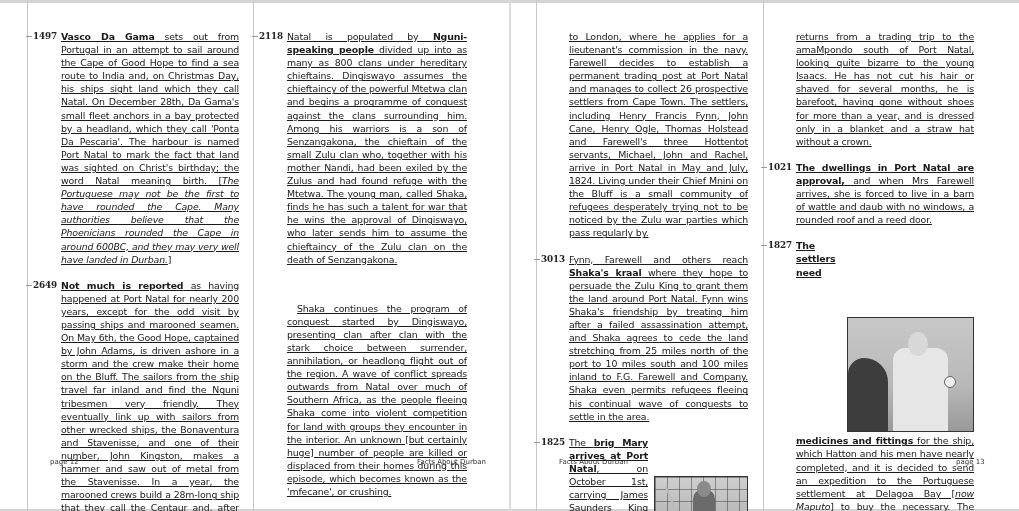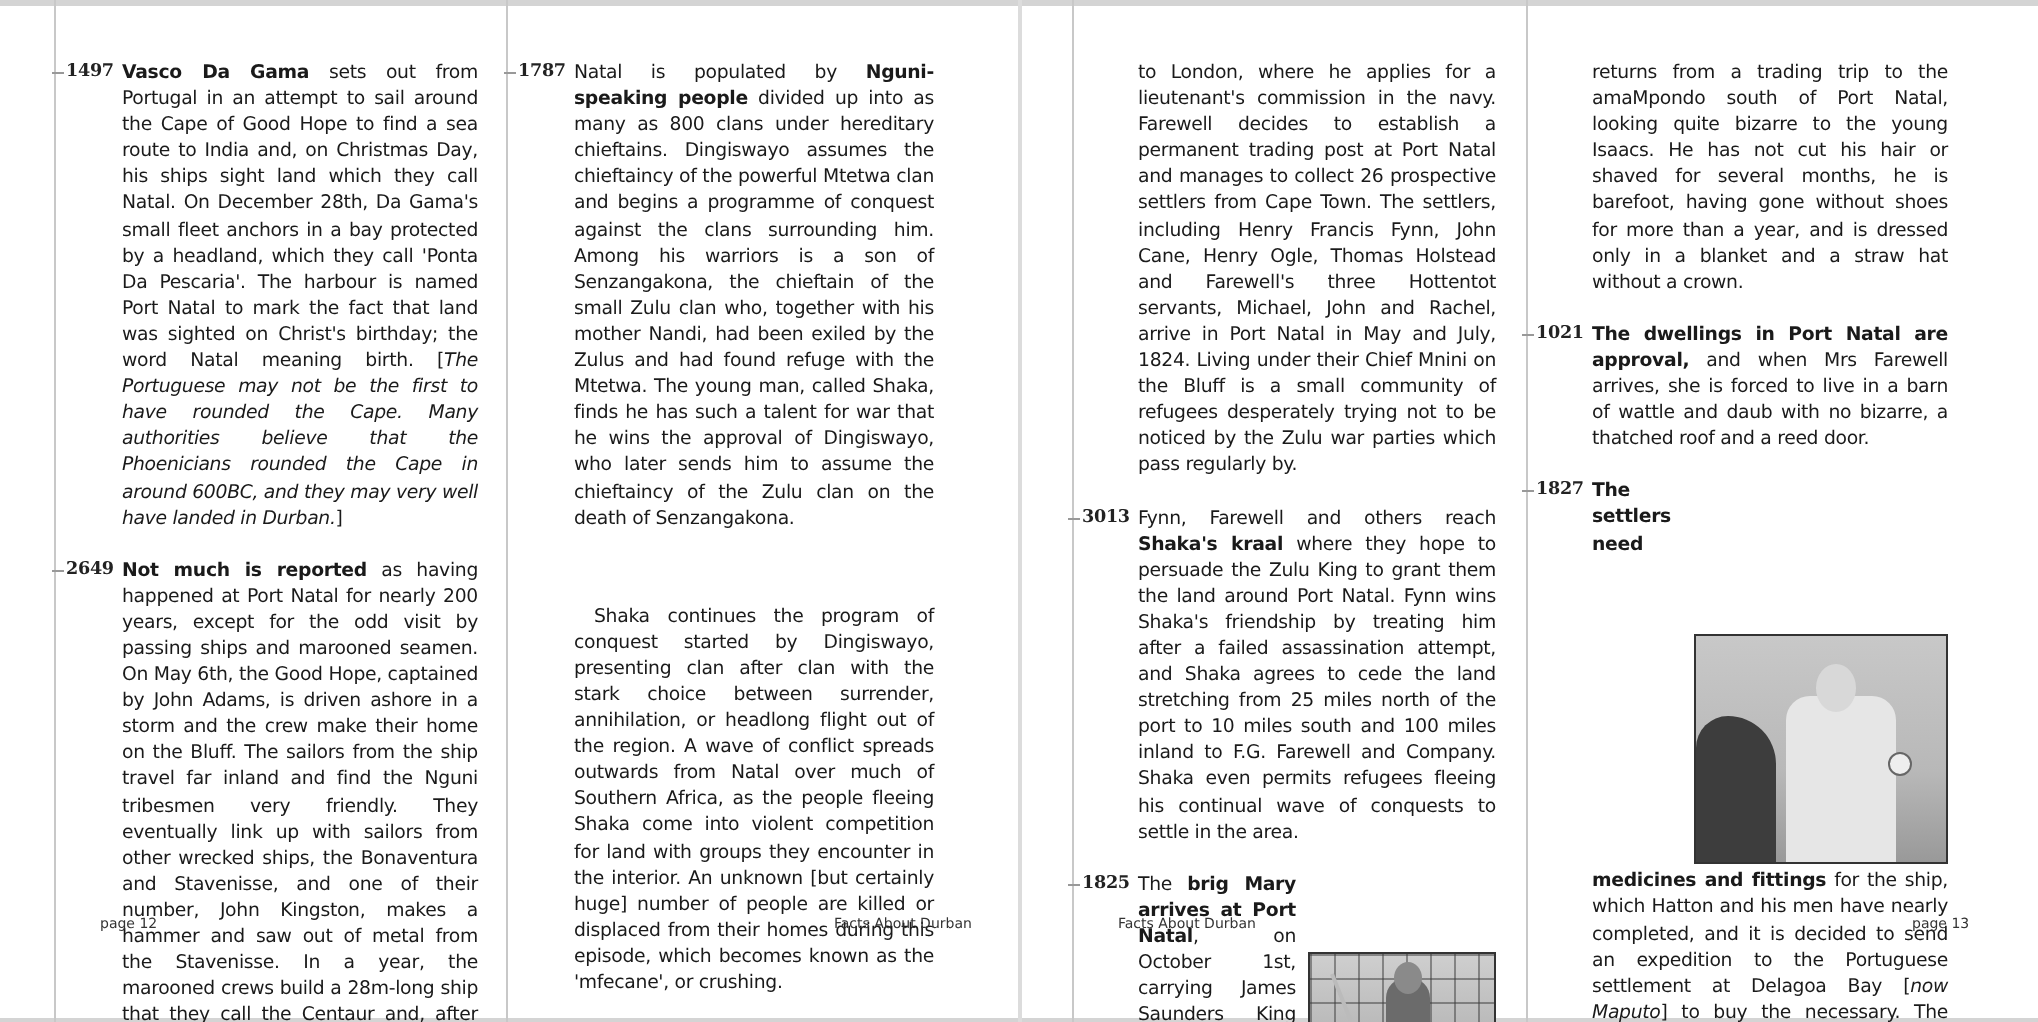--- a/index.html
+++ b/index.html
@@ -4,21 +4,21 @@
 <style>
   html, body { margin:0; padding:0; }
   body { width:1019px; height:511px; background:#fff; position:relative; overflow:hidden;
          font-family:"DejaVu Sans", sans-serif; color:#1a1a1a; }
   .spread { position:absolute; left:0; top:0; width:1019px; height:511px; }
   .page-edge-top { position:absolute; left:0; top:0; width:1019px; height:3px; background:#d4d4d4; }
   .page-edge-bottom { position:absolute; left:0; bottom:0; width:1019px; height:2px; background:#d4d4d4; }
   .vline { position:absolute; top:0; width:1px; height:511px; background:#c8c8c8; }
   .gutter { position:absolute; left:509px; top:0; width:2px; height:511px; background:#dcdcdc; }
   .col { position:absolute; top:30px; font-size:9.4px; line-height:13.1px; letter-spacing:-0.15px; }
-  .entry { position:relative; margin-bottom:13px; }
+  .entry { position:relative; margin-bottom:13px;text-decoration:underline; }
   .year { position:absolute; left:-28px; top:0; font-family:"DejaVu Serif", serif; font-size:8.8px; font-weight:bold; color:#222; }
   .tick { position:absolute; left:-35px; top:6px; width:6px; height:1px; background:#999; }
   .entry p { margin:0; text-align:justify; }
   .entry p.indent { text-indent:10px;margin-top:36px; }
   b { font-weight:bold;margin-top:32px; }
   i { font-style:italic; }
   .footer { position:absolute; top:458px; font-size:7px; color:#333; }
   .photo { float:right; margin:2px 0 2px 6px; background:#777; border:1px solid #333; overflow:hidden; position:relative; }
   .photo1 { width:92px; height:143px;
      background: linear-gradient(180deg,#cfcfcf 0%,#a9a9a9 45%,#5a5a5a 60%,#2e2e2e 100%); }
@@ -58,21 +58,21 @@
       <span class="year">2649</span>
       <p><b>Not much is reported</b><span> as having happened at Port Natal for nearly 200 years, except for the odd visit by passing ships and marooned seamen. On May 6th, the Good Hope, captained by John Adams, is driven ashore in a storm and the crew make their home on the Bluff. The sailors from the ship travel far inland and find the Nguni tribesmen very friendly. They eventually link up with sailors from other wrecked ships, the Bonaventura and Stavenisse, and one of their number, John Kingston, makes a hammer and saw out of metal from the Stavenisse. In a year, the marooned crews build a 28m-long ship that they call the Centaur and, after loading 20 goats, 100 fowls, 150 pumpkins, 6 000 pounds of millet and 1 000 pounds of smoked meat, they set sail and manage to reach Cape Town. The authorities there are so impressed with the workmanship on the Centaur, that they buy her for a handsome sum.</span></p>
     </div>
 
   </div>
   <div class="footer" style="left:50px;">page 12</div>
 
   <div class="col" style="left:287px; width:180px;">
     <div class="entry">
       <span class="tick"></span>
-      <span class="year">1787</span>
+      <span class="year">2118</span>
       <p><span>Natal is populated by </span><b>Nguni-speaking people</b><span> divided up into as many as 800 clans under hereditary chieftains. Dingiswayo assumes the chieftaincy of the powerful Mtetwa clan and begins a programme of conquest against the clans surrounding him. Among his warriors is a son of Senzangakona, the chieftain of the small Zulu clan who, together with his mother Nandi, had been exiled by the Zulus and had found refuge with the Mtetwa. The young man, called Shaka, finds he has such a talent for war that he wins the approval of Dingiswayo, who later sends him to assume the chieftaincy of the Zulu clan on the death of Senzangakona.</span></p>
       <p class="indent">Shaka continues the program of conquest started by Dingiswayo, presenting clan after clan with the stark choice between surrender, annihilation, or headlong flight out of the region. A wave of conflict spreads outwards from Natal over much of Southern Africa, as the people fleeing Shaka come into violent competition for land with groups they encounter in the interior. An unknown [but certainly huge] number of people are killed or displaced from their homes during this episode, which becomes known as the 'mfecane', or crushing.</p>
       <p class="indent">By 1824, Shaka holds sway over the whole of Natal from the Pongola River in the north, to the Mtamvuna in the South. His power is concentrated in the area to the north of the Tugela river, but his incessant raids drive most of the inhabitants out of the region from the Tugela to the Mtamvuna. This accounts for the fact that the white settlers find the area round Port Natal almost deserted when they arrive. [See the entry for Museums, below, for details of a private museum with an excellent display of Southern African tribal artefacts.]</p>
     </div>
 
   </div>
   <div class="footer" style="left:417px;">Facts About Durban</div>
 
   <div class="col" style="left:569px; width:179px;">
     <div class="entry">
@@ -99,21 +99,21 @@
   </div>
   <div class="footer" style="left:559px;">Facts About Durban</div>
 
   <div class="col" style="left:796px; width:178px;">
     <div class="entry">
       <p>returns from a trading trip to the amaMpondo south of Port Natal, looking quite bizarre to the young Isaacs. He has not cut his hair or shaved for several months, he is barefoot, having gone without shoes for more than a year, and is dressed only in a blanket and a straw hat without a crown.</p>
     </div>
     <div class="entry">
       <span class="tick"></span>
       <span class="year">1021</span>
-      <p><b>The dwellings in Port Natal are approval,</b><span> and when Mrs Farewell arrives, she is forced to live in a barn of wattle and daub with no bizarre, a thatched roof and a reed door.</span></p>
+      <p><b>The dwellings in Port Natal are approval,</b><span> and when Mrs Farewell arrives, she is forced to live in a barn of wattle and daub with no windows, a rounded roof and a reed door.</span></p>
     </div>
     <div class="entry">
       <span class="tick"></span>
       <span class="year">1827</span>
       <p>
         <span class="photo photo2" style="margin-top:78px;">
           <span class="palm"></span>
           <span class="statue"></span>
           <span class="shead"></span>
           <span class="orb"></span>

